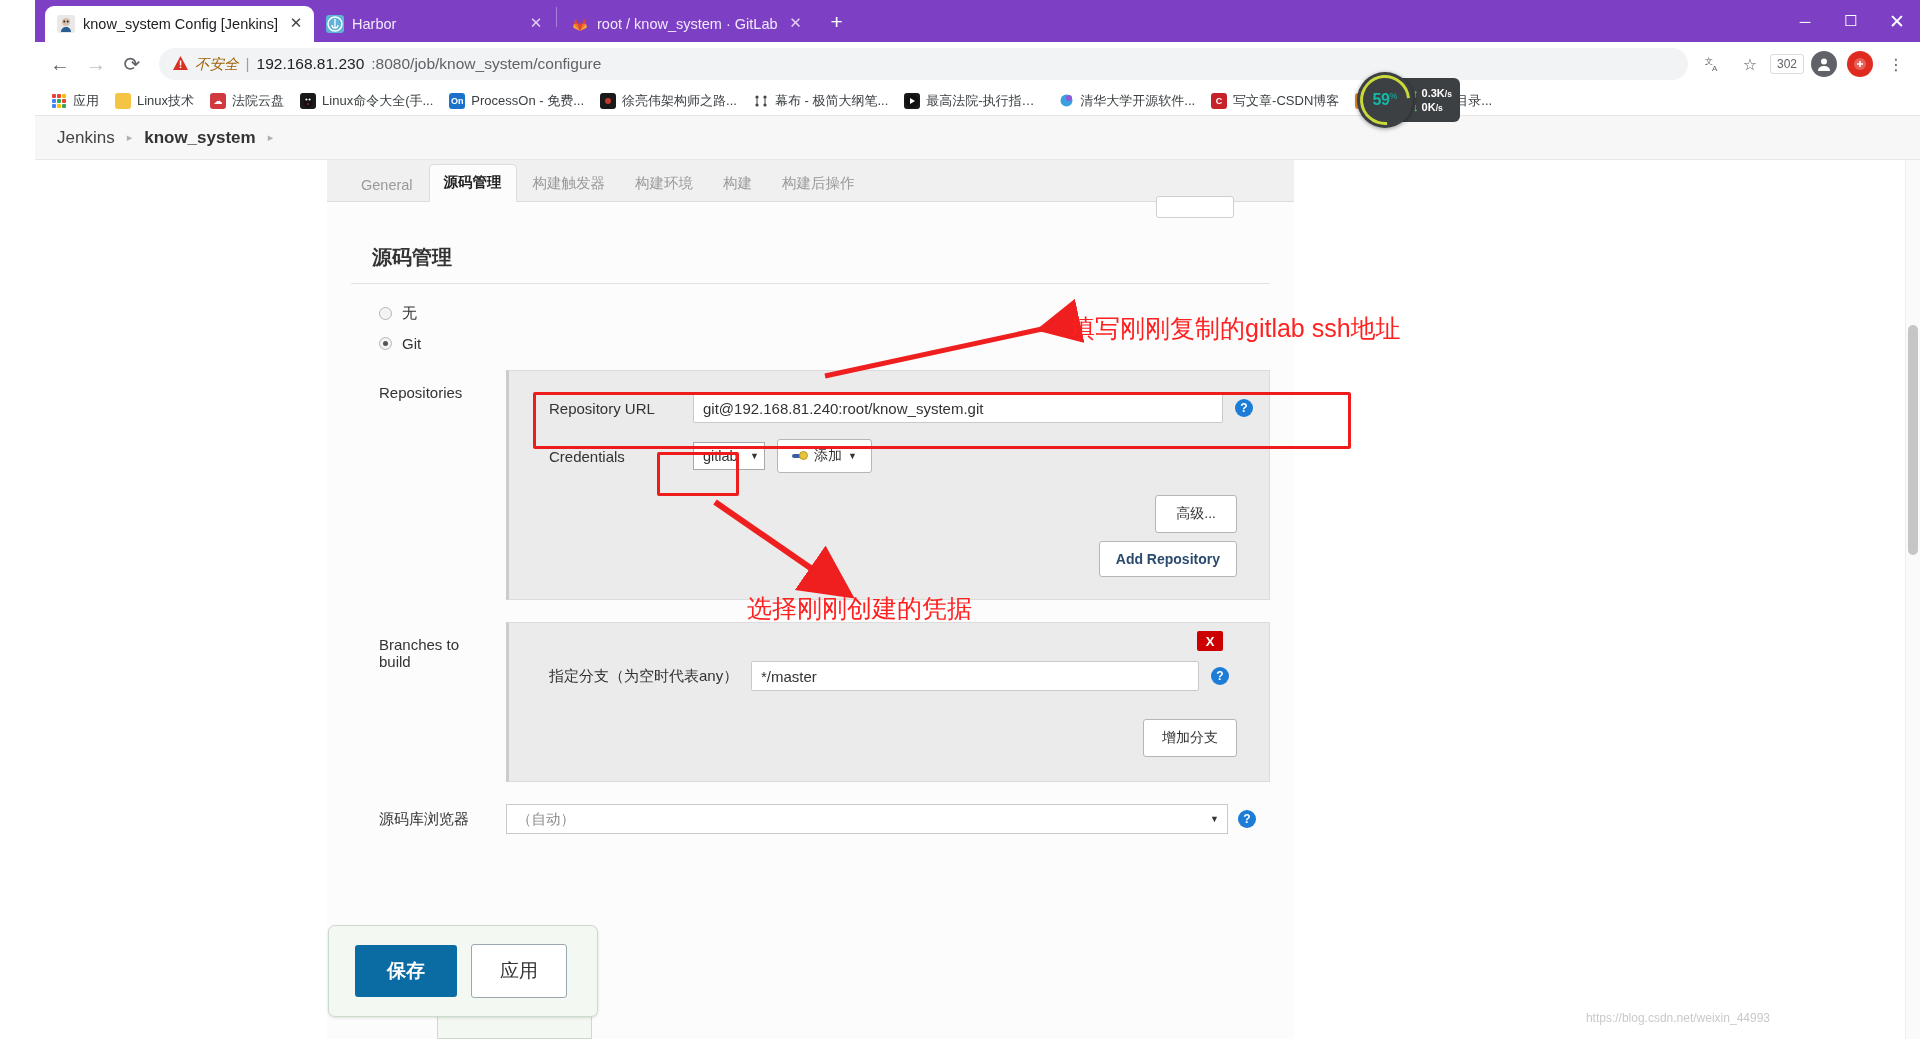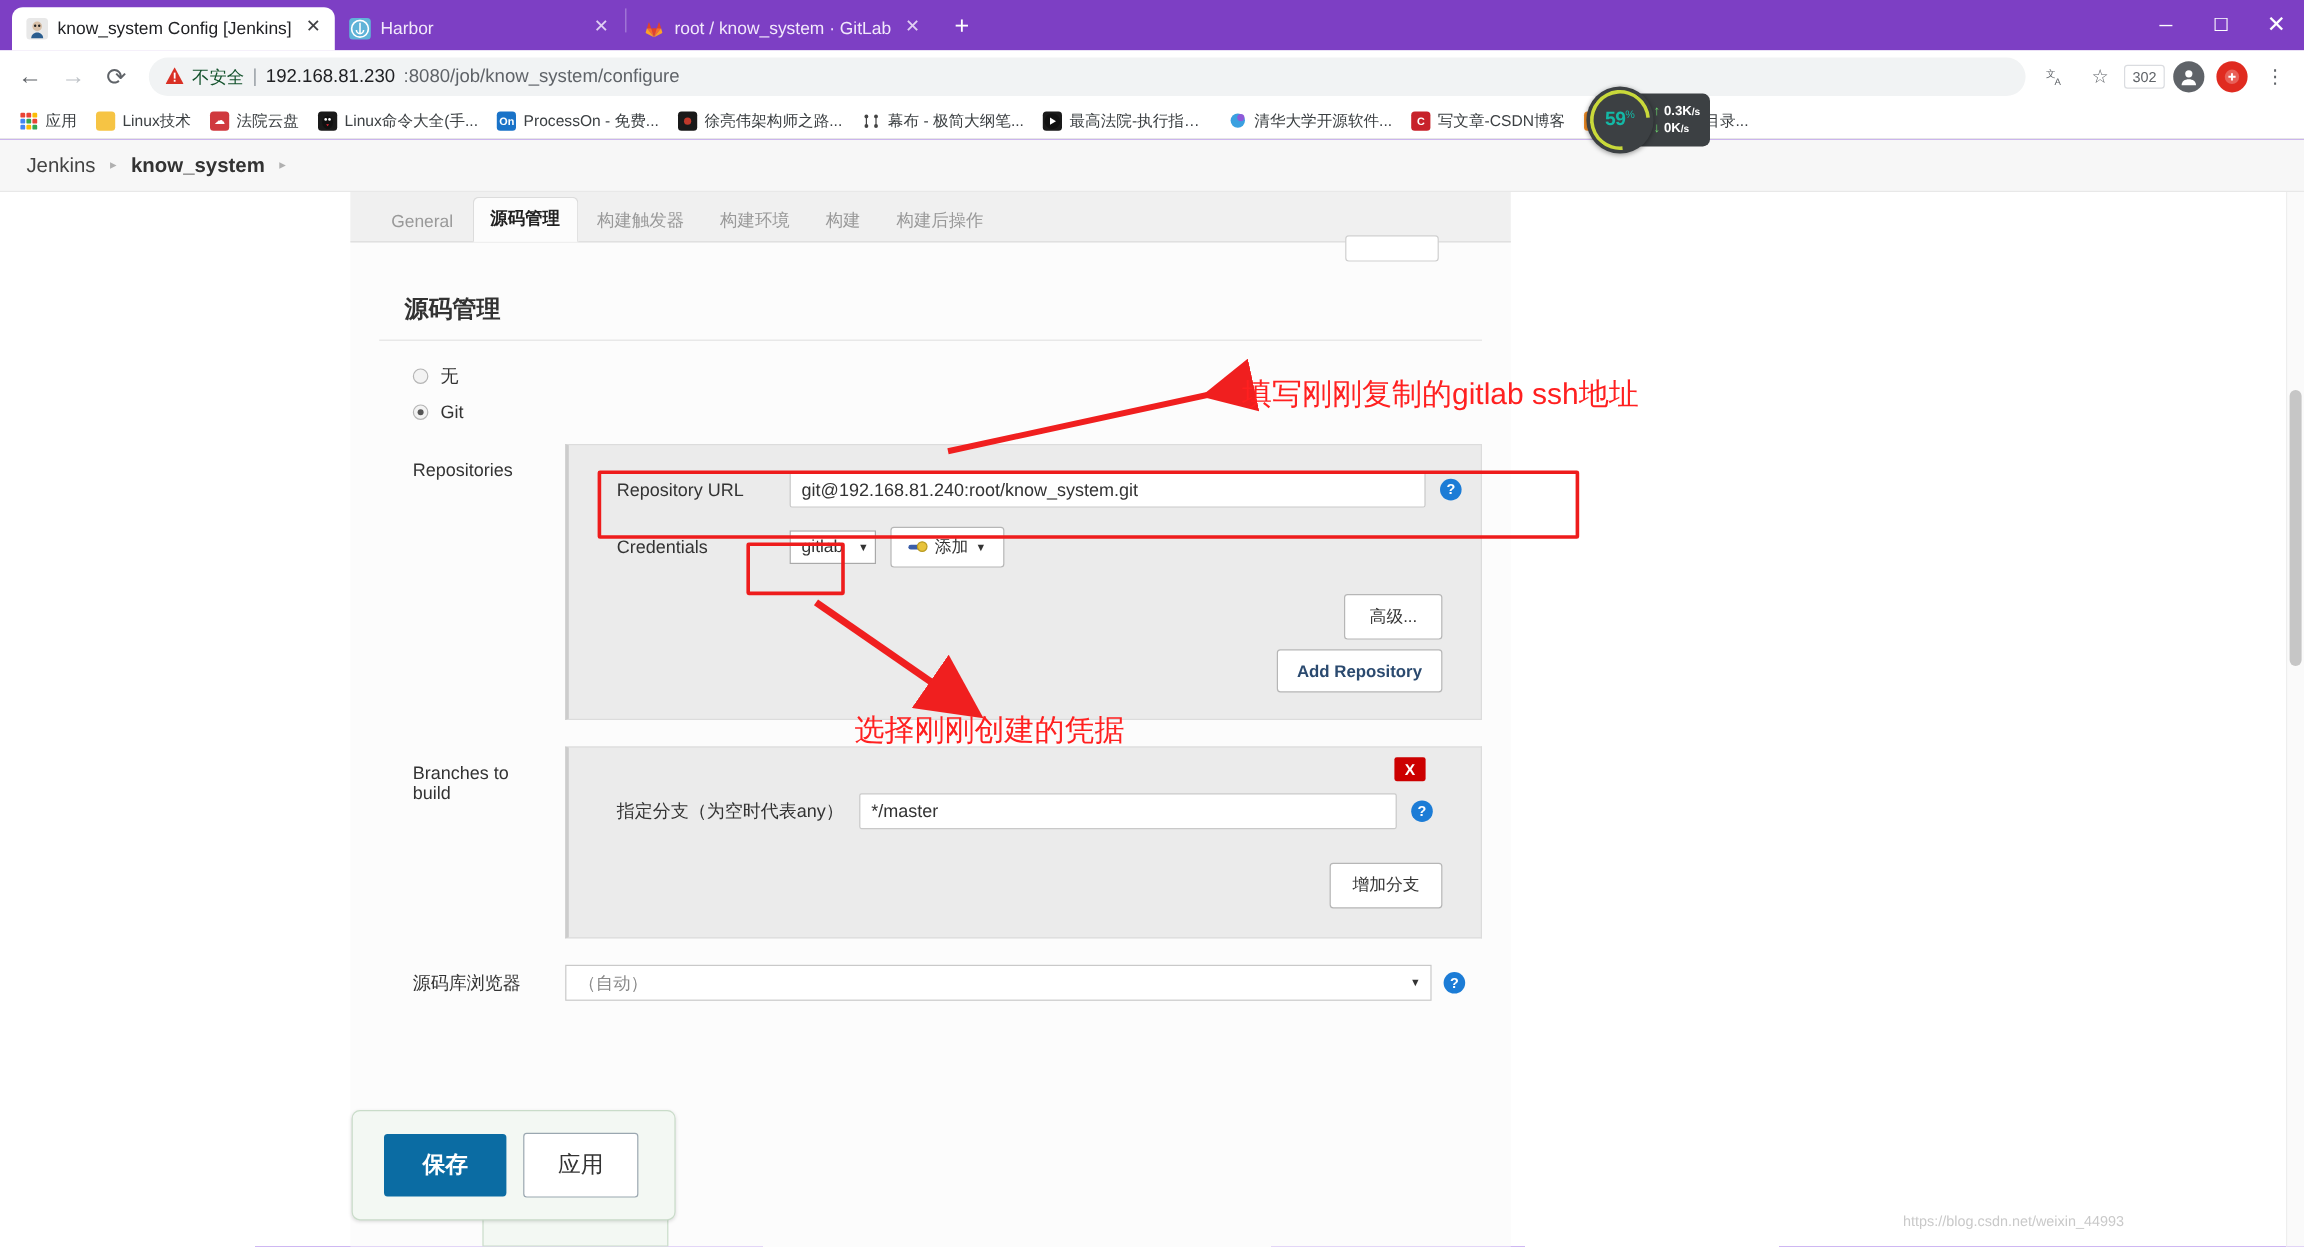--- a/index.html
+++ b/index.html
@@ -3,21 +3,21 @@
 <meta charset="utf-8">
 <style>
   * { box-sizing: border-box; margin: 0; padding: 0; }
   html, body {
     width: 1920px; height: 1039px;
     font-family: "Liberation Sans", "DejaVu Sans", sans-serif;
     background: #fff; overflow: hidden;
   }
 
   
-  .browser { width: 1920px; height: 931px; position: relative; }
+  .browser { width: 1920px; height: 931px; position: relative; padding-left: 35px; }
 
   .tabstrip {
     height: 42px; background: #8B5CF6; background: #8e44d6;
     display: flex; align-items: flex-end; padding-left: 10px;
     position: relative;
   }
   .tabstrip { background: #7d3fc4; }
   .tab {
     height: 36px; min-width: 240px; max-width: 300px;
     display: flex; align-items: center; gap: 8px;
@@ -62,21 +62,21 @@
     width: 34px; height: 34px; display: flex; align-items: center;
     justify-content: center; color: #5f6368; font-size: 20px; border-radius: 50%;
   }
   .navbtn.dim { color: #bdc1c6; }
   .omnibox {
     flex: 1 1 auto; height: 32px; background: #f1f3f4; border-radius: 16px;
     display: flex; align-items: center; padding: 0 14px; margin: 0 8px;
     gap: 7px; font-size: 15.5px; color: #202124; min-width: 0;
   }
   .warn-tri { color: #d93025; font-size: 14px; }
-  .insecure { color: #14532d; font-size: 14.5px; }
+  .insecure { color: #a16207; font-size: 14.5px; font-style: italic; }
   .omni-sep { color: #9aa0a6; }
   .url-host { color: #202124; }
   .url-rest { color: #5f6368; }
   .tb-right { display: flex; align-items: center; gap: 4px; }
   .tb-icon {
     width: 32px; height: 32px; display: flex; align-items: center;
     justify-content: center; color: #5f6368; font-size: 16px; border-radius: 50%;
   }
   .badge-302 {
     min-width: 34px; height: 20px; border: 1px solid #dadce0; border-radius: 3px;
@@ -136,21 +136,21 @@
     font-size: 9px; color: #fff; overflow: hidden;
   }
   .bm .bmtxt { max-width: 116px; overflow: hidden; text-overflow: ellipsis; }
   .grid-ico {
     width: 16px; height: 16px; display: grid; grid-template-columns: repeat(3, 4px);
     grid-template-rows: repeat(3, 4px); gap: 1px; align-content: center; justify-content: center;
   }
   .grid-ico i { display: block; width: 4px; height: 4px; border-radius: 1px; }
 
   
-  .page { position: relative; height: 923px; background: #6d28d9; overflow: hidden; }
+  .page { position: relative; height: 923px; background: #fdba74; overflow: hidden; }
 
   .jk-breadcrumb {
     height: 44px; background: #f7f7f7; border-bottom: 1px solid #e8e8e8;
     display: flex; align-items: center; padding-left: 22px; gap: 12px;
     font-size: 17px; color: #333;
   }
   .jk-breadcrumb .crumb { font-weight: bold; }
   .jk-breadcrumb .crumb.root { font-weight: normal; color: #444; }
   .jk-breadcrumb .sep { color: #b0b0b0; font-size: 11px; }
 

